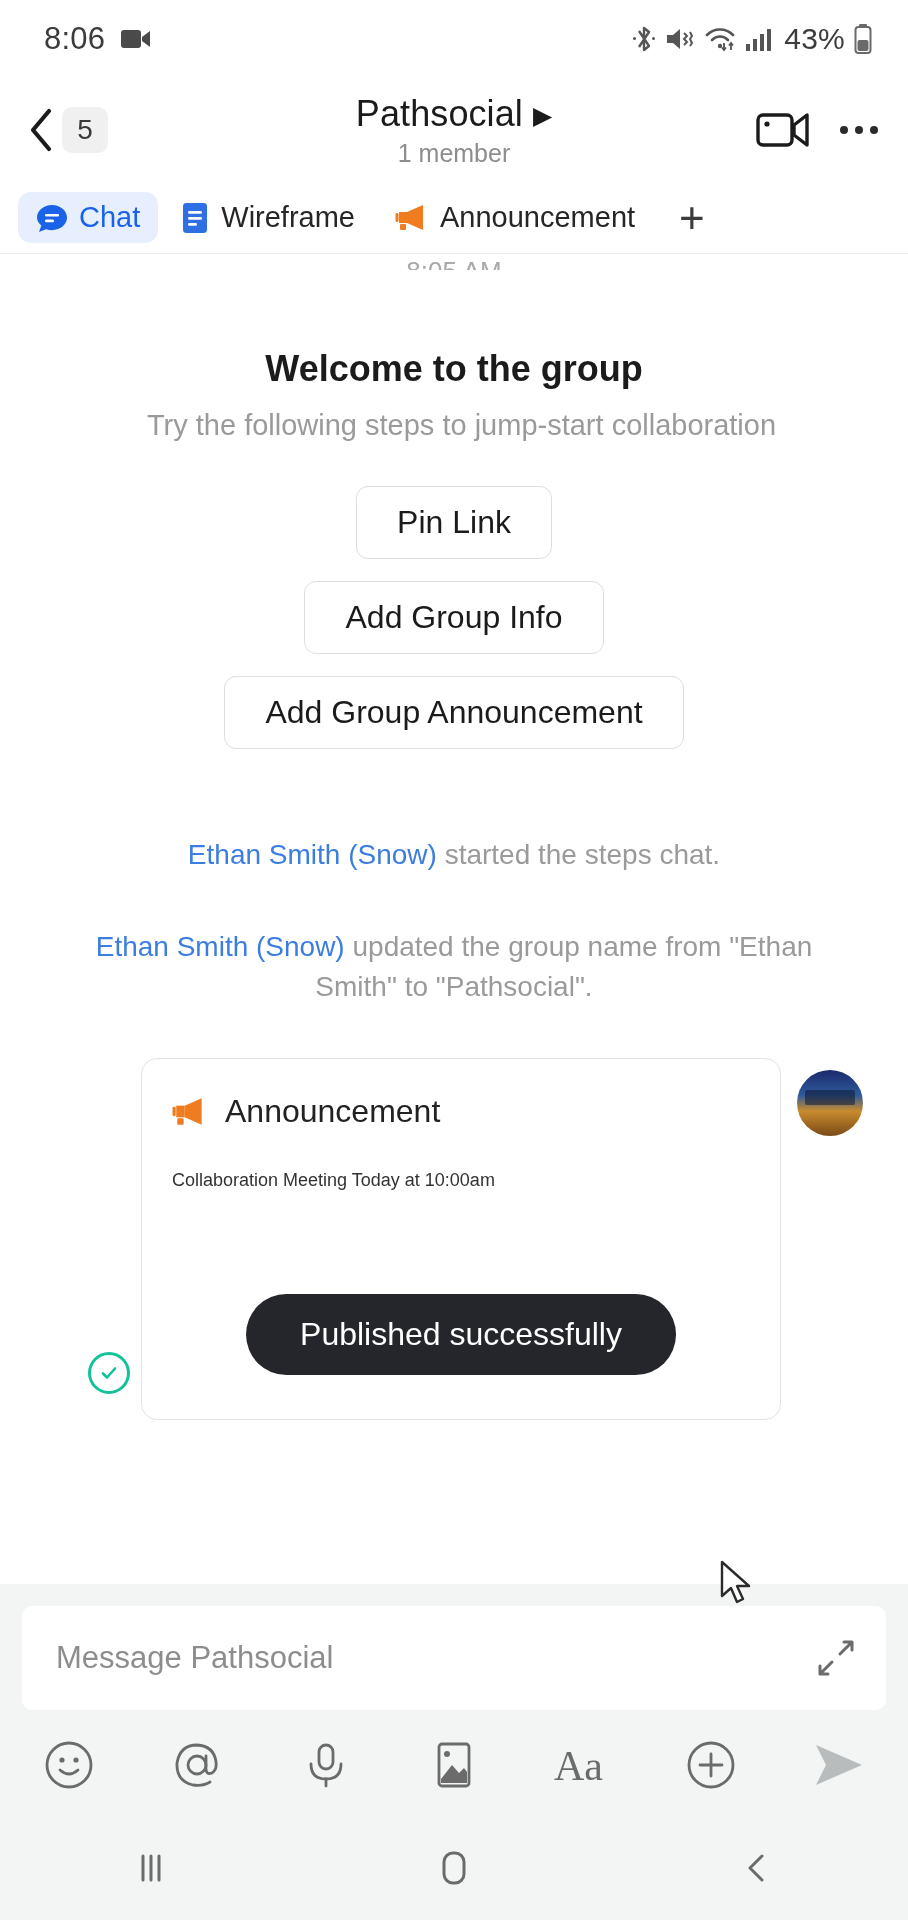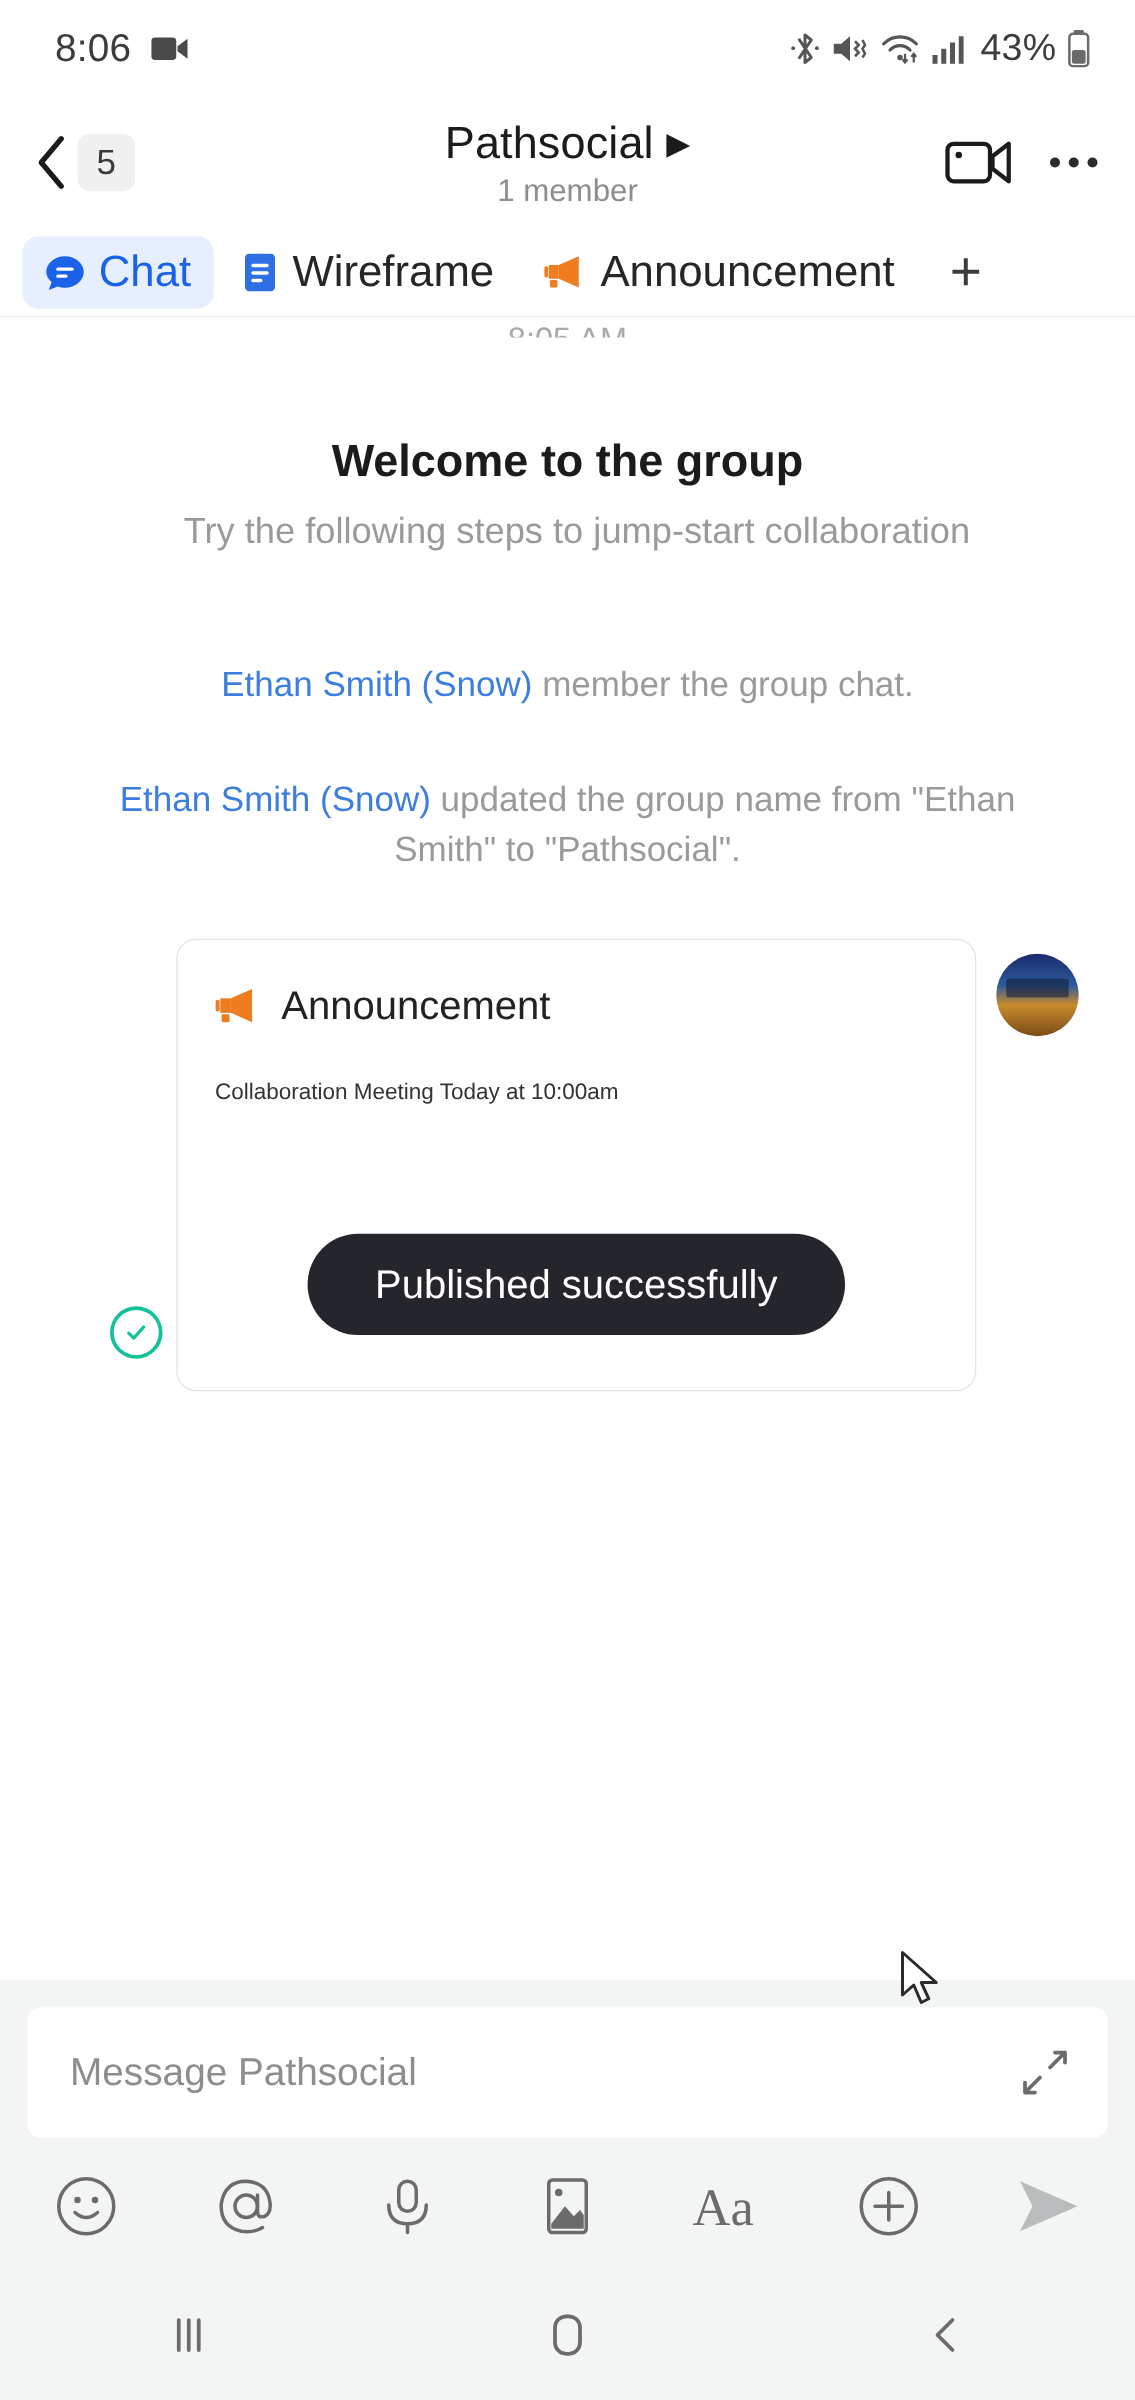--- a/index.html
+++ b/index.html
@@ -53,21 +53,21 @@
   
   .tabs {
     flex: 0 0 72px; height:72px;
     display: flex; align-items: center;
     padding: 0 18px; gap: 4px;
     border-bottom: 1px solid #ececec;
   }
   .tab {
     display:flex; align-items:center; gap: 11px;
     padding: 9px 18px; border-radius: 13px;
-    font-size: 35px; color:#262626; white-space:nowrap;
+    font-size: 29px; color:#262626; white-space:nowrap;
   }
   .tab.active { background: #e7efff; color: #1a63e8; font-weight:500;}
   .tab-plus { font-size:44px; color:#3c3c3c; font-weight:300; padding: 0 22px; line-height:1;}
 
   
   .chat { flex: 1 1 auto; position: relative; overflow: hidden; background:#fff; }
   .timestamp-cut {
     text-align:center; color:#a9a9a9; font-size:26px;
     height: 14px; overflow:hidden; margin-top: 2px;
   }
@@ -269,24 +269,29 @@
   </div>
 
   <div class="chat">
     <div class="timestamp-cut">8:05 AM</div>
 
     <div class="welcome">
       <div class="welcome-title">Welcome to the group</div>
       <div class="welcome-sub">Try the following steps to jump-start collaboration</div>
     </div>
 
+    <div class="cta-list">
+      <button class="cta">Pin Link</button>
+      <button class="cta">Add Group Info</button>
+      <button class="cta">Add Group Announcement</button>
+    </div>
 
     <div class="sysmsgs">
       <div class="sysmsg">
-        <span class="who">Ethan Smith (Snow)</span><span> member the group chat.</span>
+        <span class="who">Ethan Smith (Snow)</span><span> started the steps chat.</span>
       </div>
       <div class="sysmsg">
         <span class="who">Ethan Smith (Snow)</span><span> updated the group name from "Ethan Smith" to "Pathsocial".</span>
       </div>
     </div>
 
     <div class="card-row">
       <div class="ann-card">
         <div class="ann-head">
           <span class="ico">

